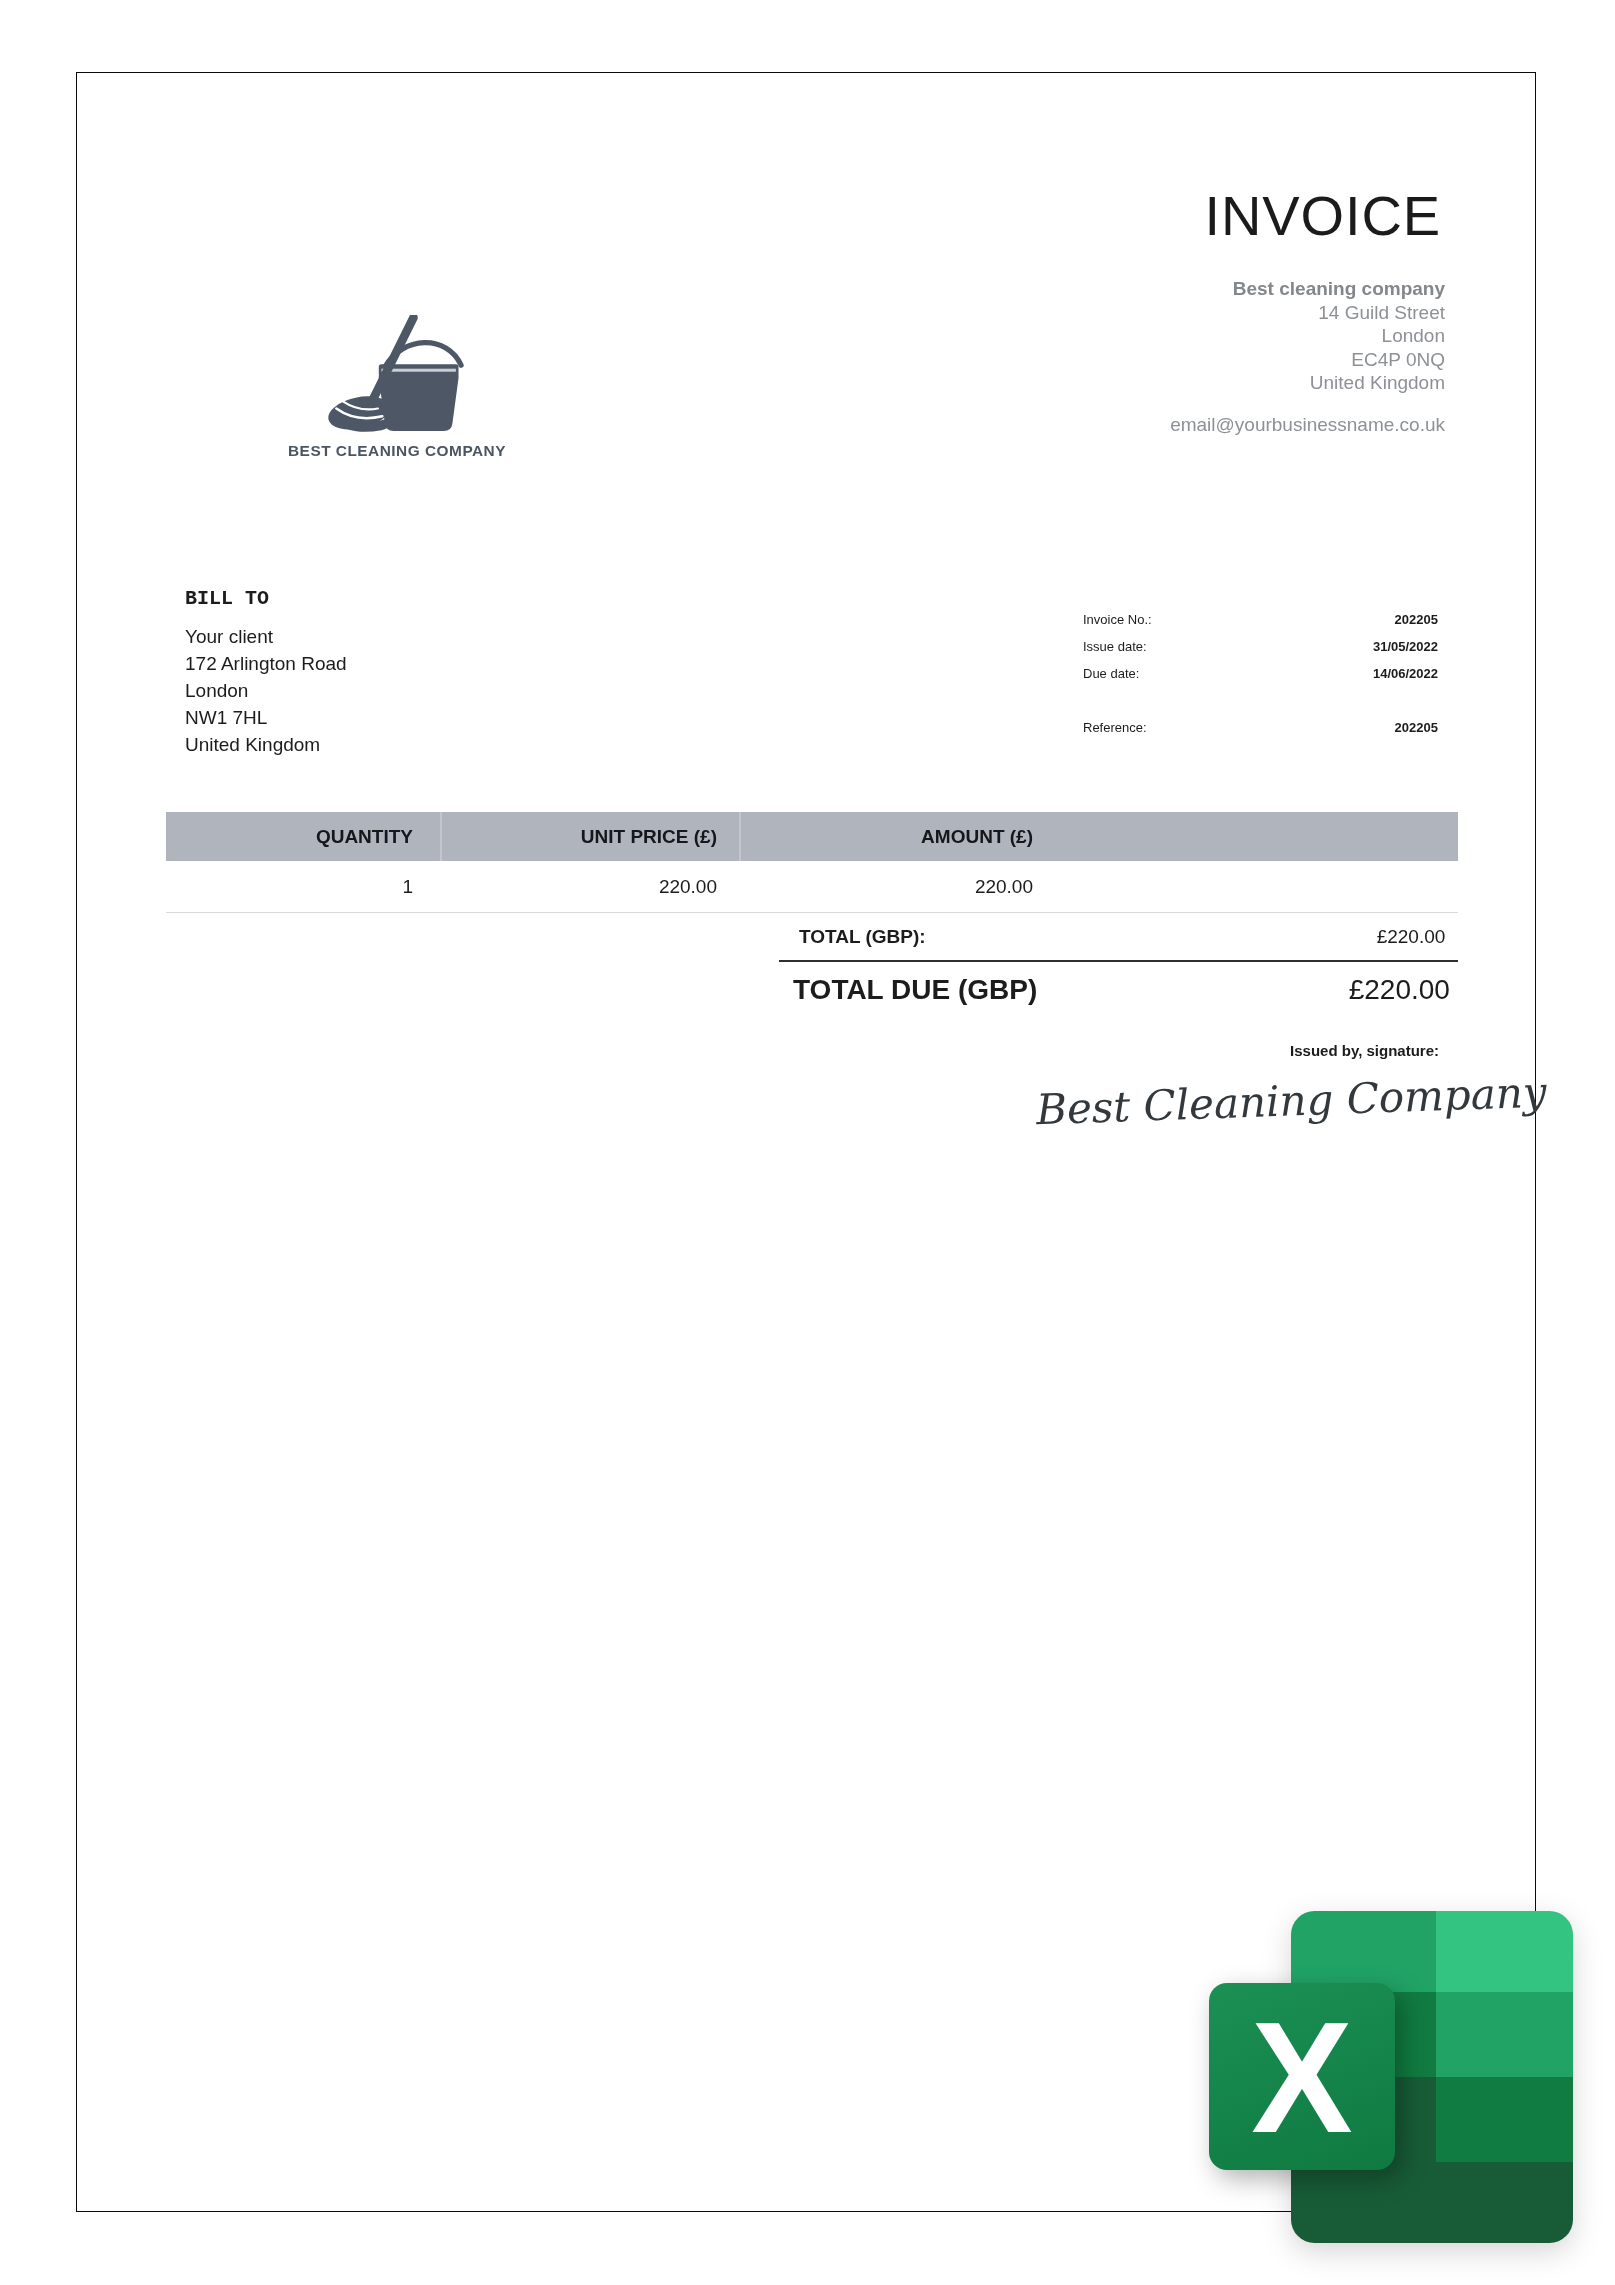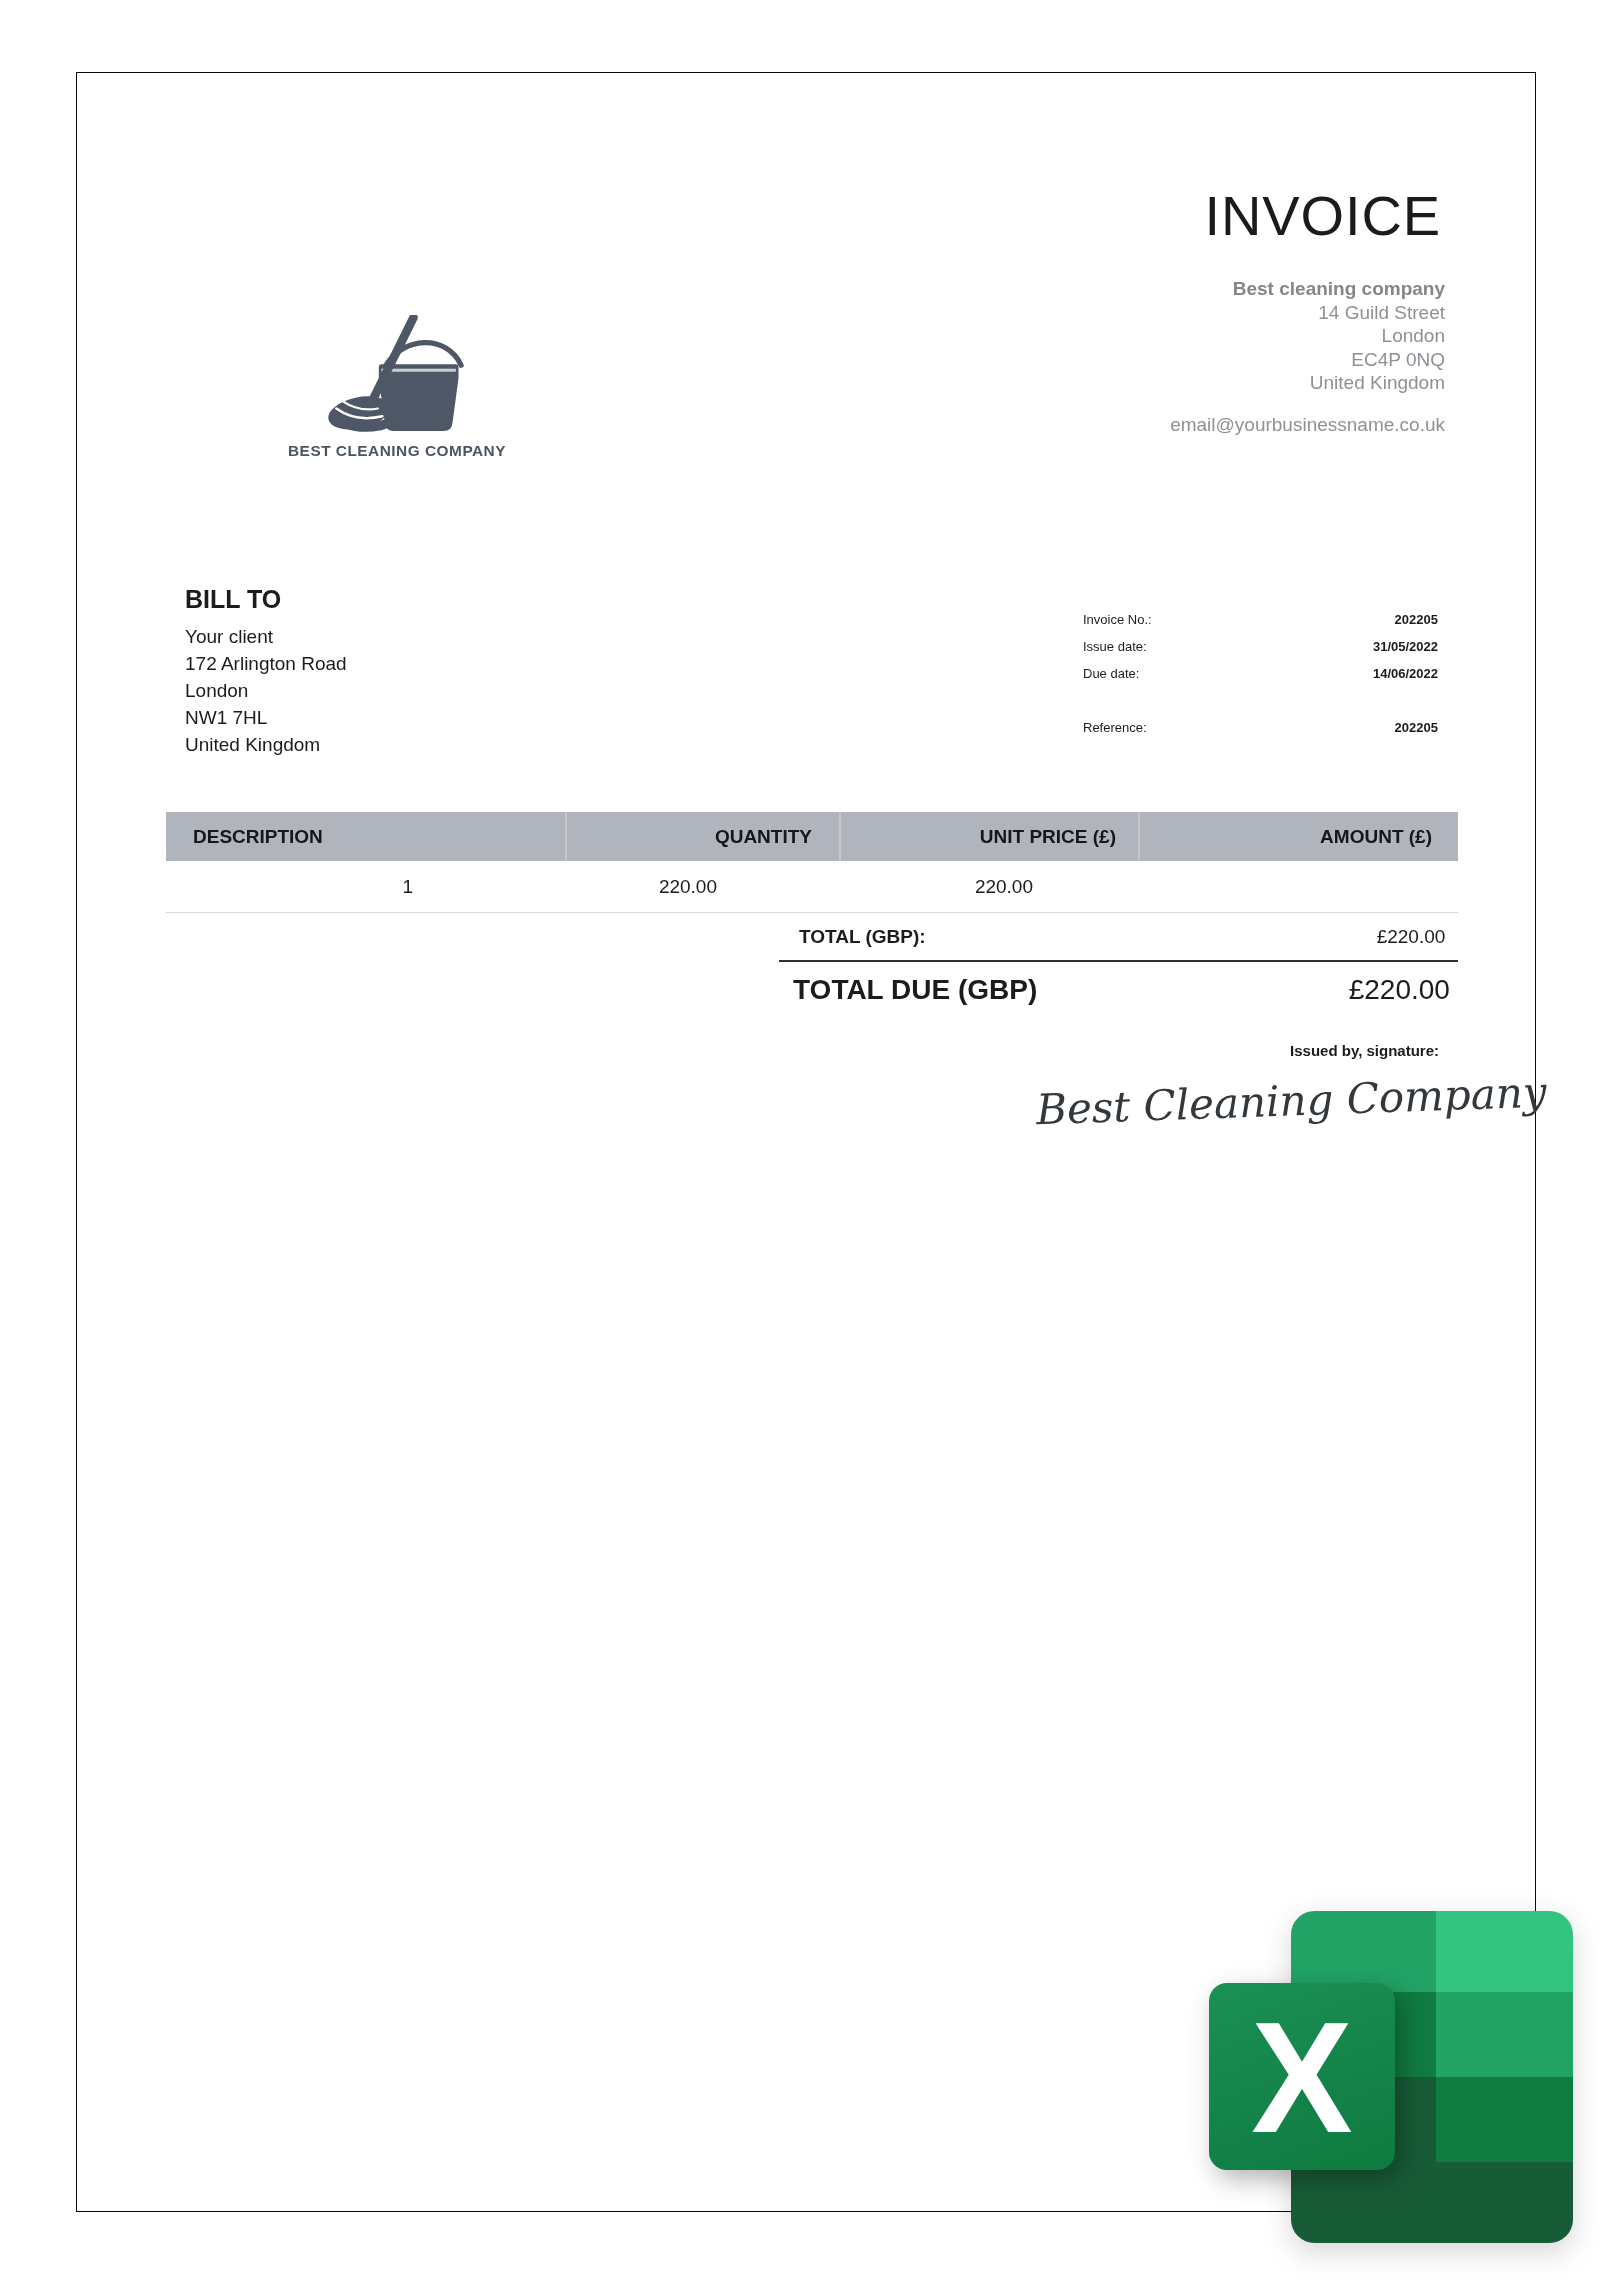--- a/index.html
+++ b/index.html
@@ -24,21 +24,21 @@
   .company-name{font-weight:700;color:#83878c;}
   .company-email{margin-top:18px;}
   
   .logo{position:absolute;left:286px;top:315px;width:222px;text-align:center;}
   .logo svg{display:block;margin:0 auto;}
   .logo-caption{
     margin-top:3.6px;font-size:15.4px;font-weight:700;letter-spacing:0.5px;color:#4b5563;white-space:nowrap;
   }
   
   .billto{position:absolute;left:185px;top:588px;font-size:19px;}
-  .billto-heading{font-size:25px;font-weight:700;margin:0 0 12.7px 0;line-height:22px;}
+  .billto-heading{font-size:20px;font-weight:700;margin:0 0 12.7px 0;line-height:22px;font-family:Liberation Mono, monospace;}
   .bill-line{display:block;line-height:27px;}
   
   .meta{position:absolute;left:1083px;top:612px;width:355px;font-size:13px;}
   .meta-row{display:flex;justify-content:space-between;align-items:baseline;height:27px;}
   .meta-row.reference{margin-top:27px;}
   .meta-value{font-weight:700;}
   
   .items-table{position:absolute;left:166px;top:812px;width:1292px;font-size:19px;}
   .thead{display:flex;height:49px;background:#b0b4bc;align-items:center;font-weight:700;color:#15171a;}
   .thead .cell + .cell{border-left:2.7px solid #c3c7cd;}
@@ -148,21 +148,20 @@
     <span class="meta-value">14/06/2022</span>
   </div>
   <div class="meta-row reference">
     <span class="meta-label">Reference:</span>
     <span class="meta-value">202205</span>
   </div>
 </div>
 
 <div class="items-table">
   <div class="thead">
-    <div class="cell c1">DESCRIPTION</div>
     <div class="cell c2">QUANTITY</div>
     <div class="cell c3">UNIT PRICE (£)</div>
     <div class="cell c4">AMOUNT (£)</div>
   </div>
   <div class="trow">
     <div class="cell c2">1</div>
     <div class="cell c3">220.00</div>
     <div class="cell c4">220.00</div>
   </div>
   <div class="subtotal-row">

